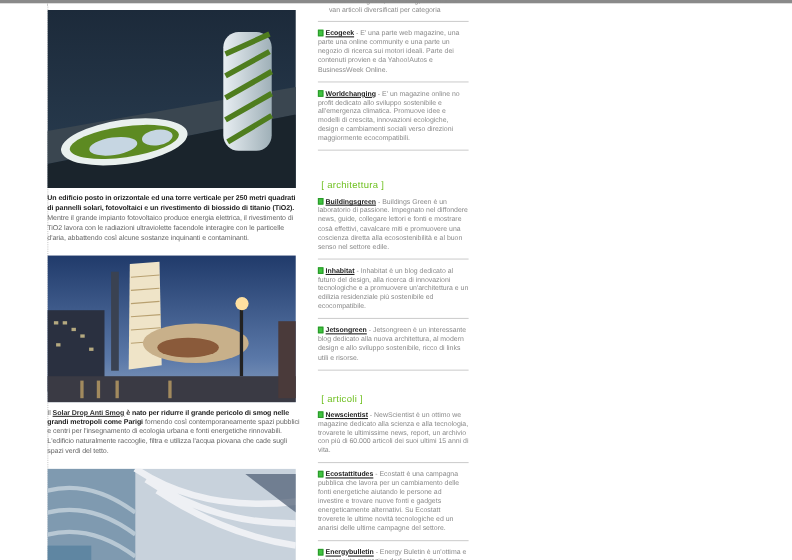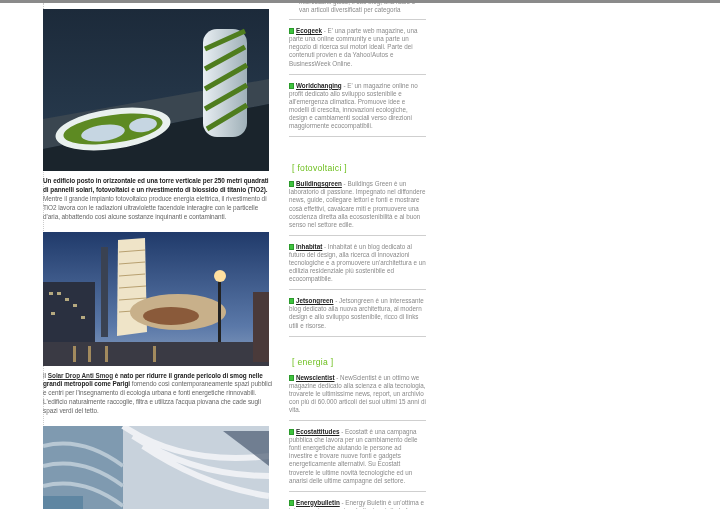--- a/index.html
+++ b/index.html
@@ -135,34 +135,34 @@
   <div>
     <div class="entry">
       <span class="bullet"></span><a class="name">Ecogeek</a><span> - E' una parte web magazine, una parte una online community e una parte un negozio di ricerca sui motori ideali. Parte dei contenuti provien e da Yahoo!Autos e BusinessWeek Online.</span>
     </div>
     <div class="entry">
       <span class="bullet"></span><a class="name">Worldchanging</a><span> - E' un magazine online no profit dedicato allo sviluppo sostenibile e all'emergenza climatica. Promuove idee e modelli di crescita, innovazioni ecologiche, design e cambiamenti sociali verso direzioni maggiormente ecocompatibili.</span>
     </div>
   </div>
 
   <div>
-    <div class="section-head">[ <span>fotovoltaici</span> ]</div>
+    <div class="section-head">[ <span>architettura</span> ]</div>
     <div class="entry">
       <span class="bullet"></span><a class="name">Buildingsgreen</a><span> - Buildings Green è un laboratorio di passione. Impegnato nel diffondere news, guide, collegare lettori e fonti e mostrare cosà effettivi, cavalcare miti e promuovere una coscienza diretta alla ecosostenibilità e al buon senso nel settore edile.</span>
     </div>
     <div class="entry">
       <span class="bullet"></span><a class="name">Inhabitat</a><span> - Inhabitat è un blog dedicato al futuro del design, alla ricerca di innovazioni tecnologiche e a promuovere un'architettura e un edilizia residenziale più sostenibile ed ecocompatibile.</span>
     </div>
     <div class="entry">
       <span class="bullet"></span><a class="name">Jetsongreen</a><span> - Jetsongreen è un interessante blog dedicato alla nuova architettura, al modern design e allo sviluppo sostenibile, ricco di links utili e risorse.</span>
     </div>
   </div>
 
   <div>
-    <div class="section-head" style="margin-top:20px">[ <span>energia</span> ]</div>
+    <div class="section-head" style="margin-top:20px">[ <span>articoli</span> ]</div>
     <div class="entry">
       <span class="bullet"></span><a class="name">Newscientist</a><span> - NewScientist è un ottimo we magazine dedicato alla scienza e alla tecnologia, trovarete le ultimissime news, report, un archivio con più di 60.000 articoli dei suoi ultimi 15 anni di vita.</span>
     </div>
     <div class="entry">
       <span class="bullet"></span><a class="name">Ecostattitudes</a><span> - Ecostatt è una campagna pubblica che lavora per un cambiamento delle fonti energetiche aiutando le persone ad investire e trovare nuove fonti e gadgets energeticamente alternativi. Su Ecostatt troverete le ultime novità tecnologiche ed un anarisi delle ultime campagne del settore.</span>
     </div>
     <div class="entry">
       <span class="bullet"></span><a class="name">Energybulletin</a><span> - Energy Buletin è un'ottima e interessante magazine dedicato a tutte le forme di energie in uso, riportandone dati, analisi e news, il inoltre delle macro-zone geografiche.</span>
     </div>
 

